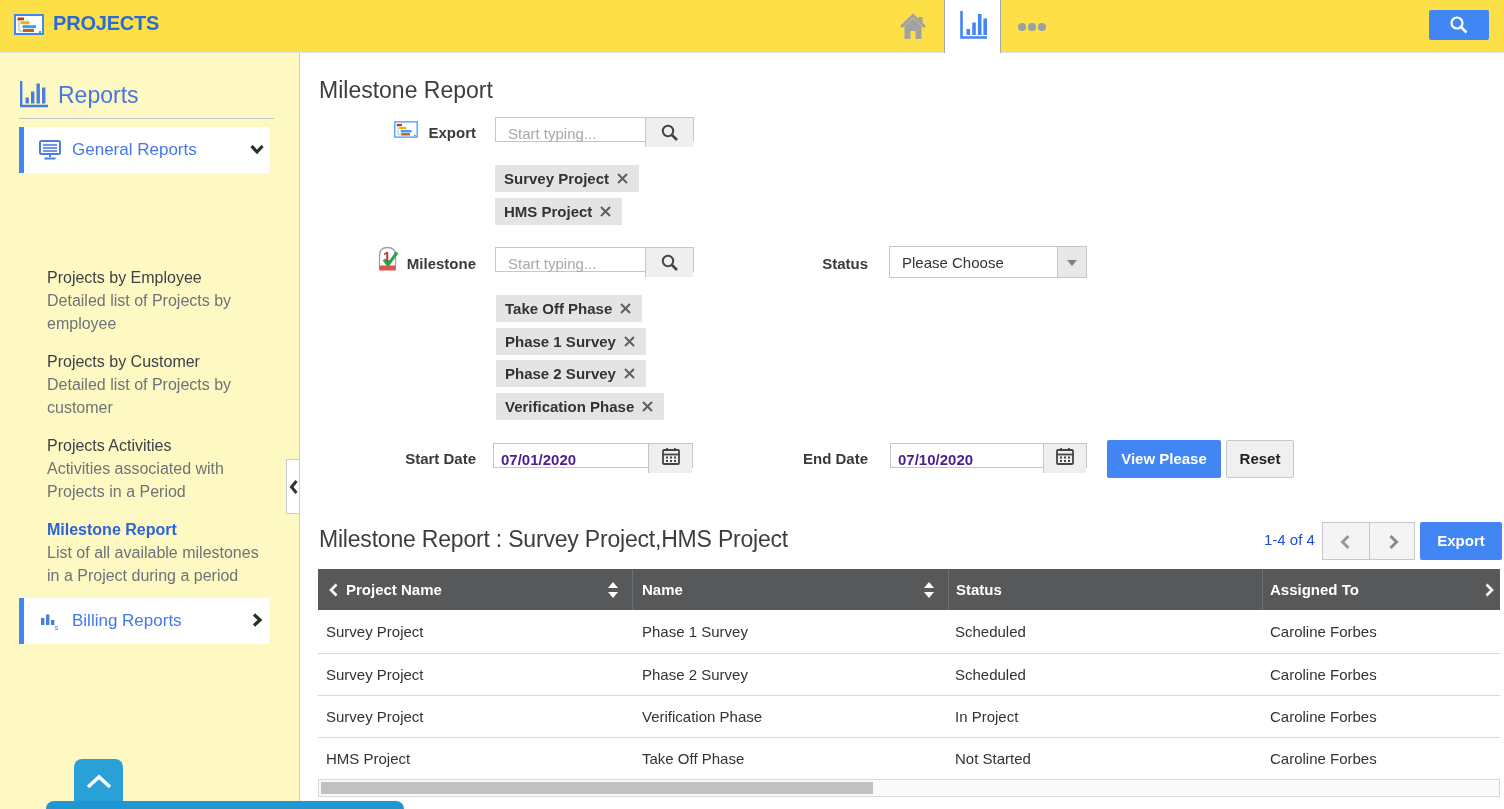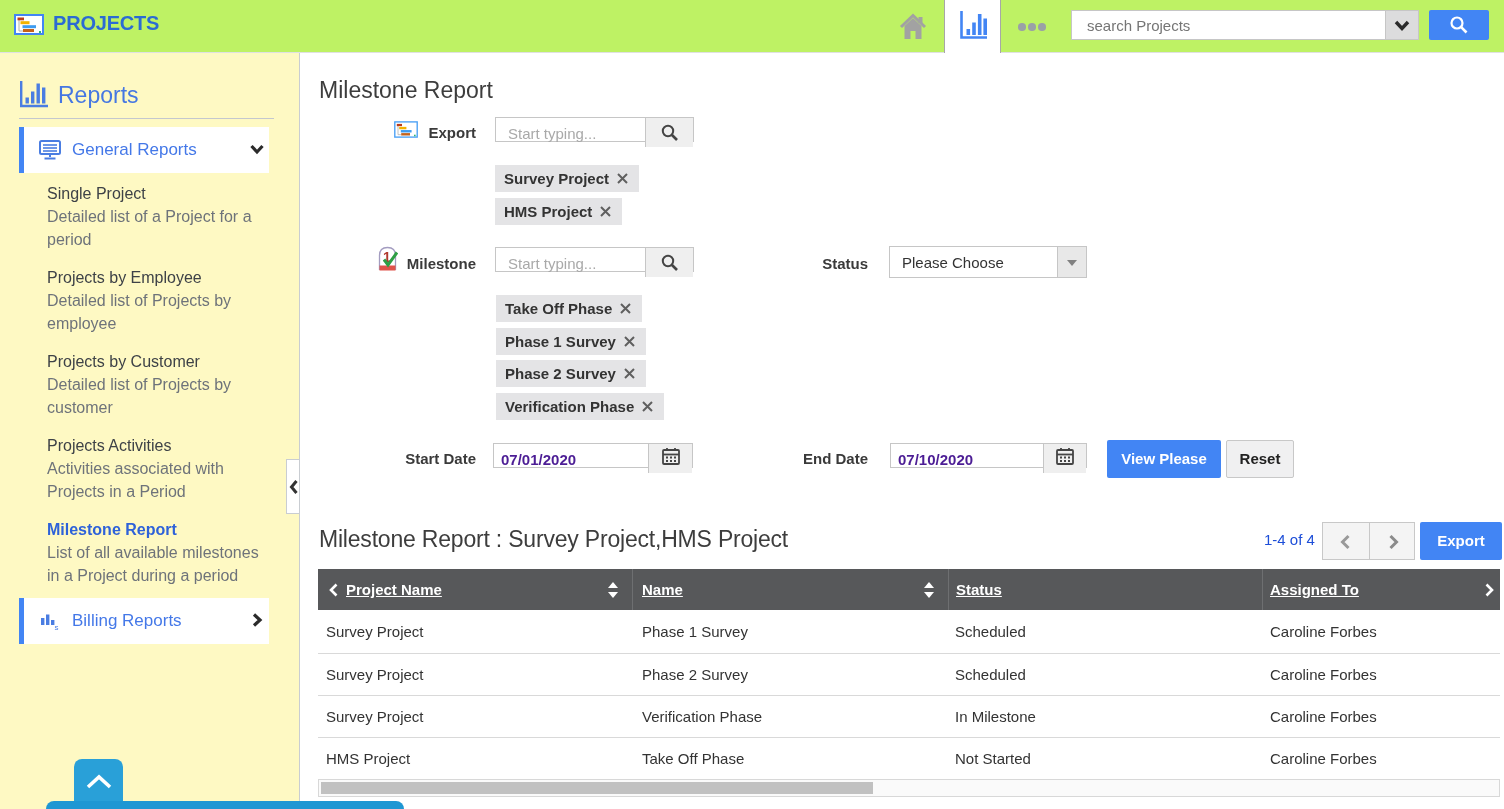--- a/index.html
+++ b/index.html
@@ -1,21 +1,21 @@
 <!DOCTYPE html>
 <html><head>
 <meta charset="utf-8">
 <style>
 * { margin:0; padding:0; box-sizing:border-box; }
 html,body { width:1504px; height:809px; overflow:hidden; }
 body { font-family:"Liberation Sans", sans-serif; background:#fff; position:relative; }
 .abs { position:absolute; }
 
 
-#topbar { position:absolute; left:0; top:0; width:1504px; height:53px; background:#bef264; border-bottom:1px solid #e0e1e2; }
+#topbar { position:absolute; left:0; top:0; width:1504px; height:53px; background:#fde047; border-bottom:1px solid #e0e1e2; }
 #logo { position:absolute; left:14px; top:14px; }
 #brand { position:absolute; left:53px; top:12px; font-size:20px; font-weight:bold; color:#2b6bd3; letter-spacing:-0.2px; }
 #homeico { position:absolute; left:899px; top:13px; }
 #charttab { position:absolute; left:944px; top:0; width:57px; height:54px; background:#fff; border-left:1px solid #a7a7a7; border-right:1px solid #a7a7a7; }
 #chartico { position:absolute; left:14px; top:10px; }
 #dots { position:absolute; left:1018px; top:23px; width:30px; height:8px; }
 #dots span { float:left; width:7.5px; height:7.5px; border-radius:50%; background:#9aa0a6; margin-right:2.5px; }
 #searchwrap { position:absolute; left:1071px; top:10px; width:348px; height:30px; background:#fff; border:1px solid #c6c6c6; }
 #searchtxt { position:absolute; left:15px; top:6px; font-size:15px; color:#757575; }
 #searchdd { position:absolute; right:0; top:0; width:33px; height:28px; background:#dcdcdd; border-left:1px solid #c6c6c6; }
@@ -62,21 +62,21 @@
 #reset { left:1226px; top:440px; width:68px; height:38px; background:#f0f0f1; color:#222; line-height:36px; border:1px solid #c8c8c8; border-radius:2px; }
 
 #h2 { position:absolute; left:319px; top:526px; font-size:23px; color:#3d3d3d; letter-spacing:-0.2px; }
 #count { position:absolute; left:1264px; top:531px; font-size:15px; color:#1d4ed8; }
 #navgrp { position:absolute; left:1322px; top:522px; width:93px; height:38px; background:#f4f4f4; border:1px solid #c8c8c8; }
 #navdiv { position:absolute; left:46px; top:0; width:1px; height:36px; background:#c8c8c8; }
 #export { left:1420px; top:522px; width:82px; height:38px; background:#4285f4; color:#fff; line-height:38px; border-radius:2px; }
 
 
 #thead { position:absolute; left:318px; top:569px; width:1182px; height:41px; background:#57585a; }
-.th { position:absolute; top:0; height:41px; font-size:15px; font-weight:bold; color:#fff; line-height:41px;text-decoration:underline; }
+.th { position:absolute; top:0; height:41px; font-size:15px; font-weight:bold; color:#fff; line-height:41px; }
 .thdiv { position:absolute; top:0; width:1px; height:41px; background:#6e6f71; }
 .trow { position:absolute; left:318px; width:1182px; height:42px; border-bottom:1px solid #d9d9d9; }
 .trow .c { position:absolute; top:0; font-size:15px; color:#333; line-height:42px; }
 #hscroll { position:absolute; left:318px; top:779px; width:1182px; height:18px; background:#fafafa; border:1px solid #d8d8d8; }
 #hthumb { position:absolute; left:2px; top:2px; width:552px; height:12px; background:#c1c1c1; }
 </style>
 </head>
 <body>
 <div id="topbar">
   <svg id="logo" width="30" height="21" viewBox="0 0 30 21">
@@ -101,26 +101,20 @@
     <rect x="13.2" y="12.5" width="3.6" height="12.5" fill="#4285f4"></rect>
     <rect x="18.9" y="4" width="3.6" height="21" fill="#4285f4"></rect>
     <rect x="24.4" y="8.5" width="3.6" height="16.5" fill="#4285f4"></rect>
   </svg>
     </div>
   <div id="dots">
       <span></span>
       <span></span>
       <span></span>
     </div>
-  <div id="searchwrap">
-    <div id="searchtxt">search Projects</div>
-    <div id="searchdd"><svg width="32" height="28" viewBox="0 0 32 28">
-          <path d="M10 11 L16 17.5 L22 11" fill="none" stroke="#2b2b2b" stroke-width="3.4"></path>
-        </svg></div>
-  </div>
   <div id="searchbtn"><svg width="60" height="30" viewBox="0 0 60 30">
         <circle cx="28" cy="13" r="5.5" fill="none" stroke="#fff" stroke-width="2.2"></circle>
         <line x1="32.2" y1="17.2" x2="37.5" y2="22.5" stroke="#fff" stroke-width="2.6"></line>
       </svg></div>
 </div>
 
 <div id="sidebar">
   <svg id="rep-ico" width="30" height="28" viewBox="0 0 30 28">
     <path d="M2.2 1 L2.2 26 L29 26" fill="none" stroke="#4a7de2" stroke-width="2.4"></path>
     <rect x="6.5" y="17.5" width="3.4" height="6" fill="#4a7de2"></rect>
@@ -137,24 +131,20 @@
       <line x1="4" y1="8" x2="18" y2="8" stroke="#4a7de2" stroke-width="1.6"></line>
       <line x1="4" y1="11" x2="18" y2="11" stroke="#4a7de2" stroke-width="1.6"></line>
       <line x1="11" y1="14" x2="11" y2="17" stroke="#4a7de2" stroke-width="2"></line>
       <line x1="5.5" y1="18.5" x2="16.5" y2="18.5" stroke="#4a7de2" stroke-width="2"></line>
     </svg>
     <div class="ctext">General Reports</div>
     <svg class="cchev" width="16" height="16" viewBox="0 0 16 16">
         <path d="M2.5 5 L8 11 L13.5 5" fill="none" stroke="#2b2b2b" stroke-width="3.2"></path>
       </svg>
   </div>
-  <div class="sitem" style="top:129px">
-      <div class="t">Single Project</div>
-      <div class="d">Detailed list of a Project for a period</div>
-    </div>
   <div class="sitem" style="top:213px">
       <div class="t">Projects by Employee</div>
       <div class="d">Detailed list of Projects by employee</div>
     </div>
   <div class="sitem" style="top:381px">
       <div class="t">Projects Activities</div>
       <div class="d">Activities associated with Projects in a Period</div>
     </div>
   <div class="sitem" style="top:297px">
       <div class="t">Projects by Customer</div>
@@ -319,21 +309,21 @@
   </div>
 <div class="trow" style="top:654px;">
     <div class="c" style="left:8px">Survey Project</div>
     <div class="c" style="left:324px">Phase 2 Survey</div>
     <div class="c" style="left:637px">Scheduled</div>
     <div class="c" style="left:952px">Caroline Forbes</div>
   </div>
 <div class="trow" style="top:696px;">
     <div class="c" style="left:8px">Survey Project</div>
     <div class="c" style="left:324px">Verification Phase</div>
-    <div class="c" style="left:637px">In Milestone</div>
+    <div class="c" style="left:637px">In Project</div>
     <div class="c" style="left:952px">Caroline Forbes</div>
   </div>
 <div class="trow" style="top:738px;">
     <div class="c" style="left:8px">HMS Project</div>
     <div class="c" style="left:324px">Take Off Phase</div>
     <div class="c" style="left:637px">Not Started</div>
     <div class="c" style="left:952px">Caroline Forbes</div>
   </div>
 <div id="hscroll">
     <div id="hthumb"></div>

